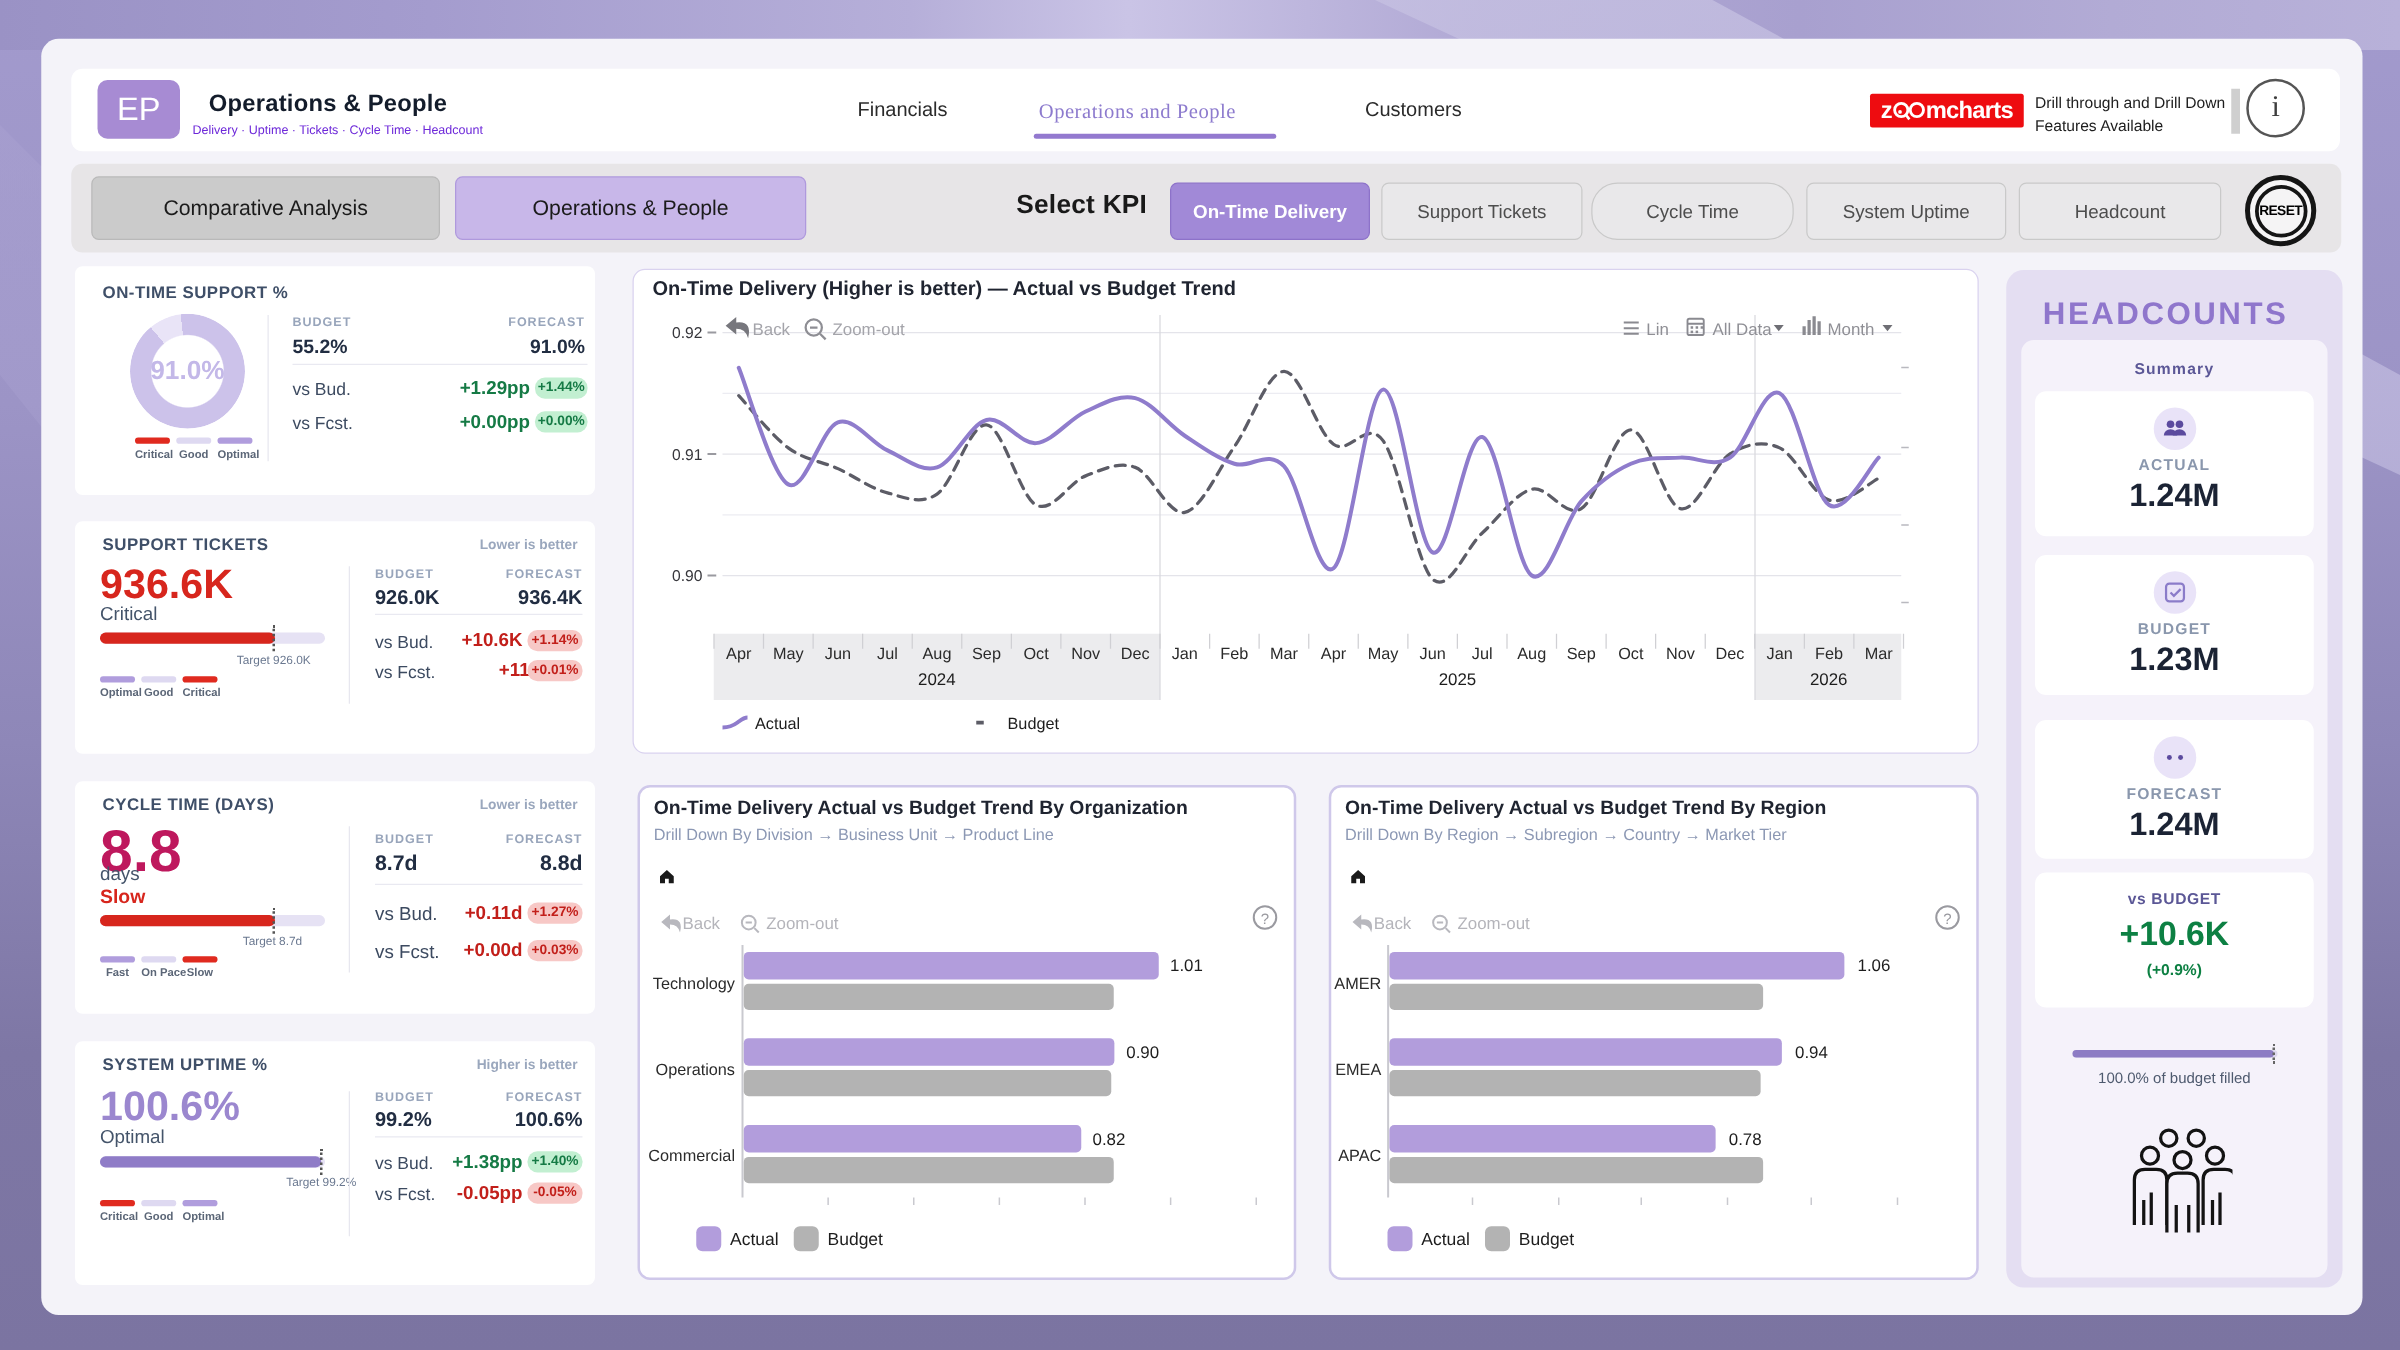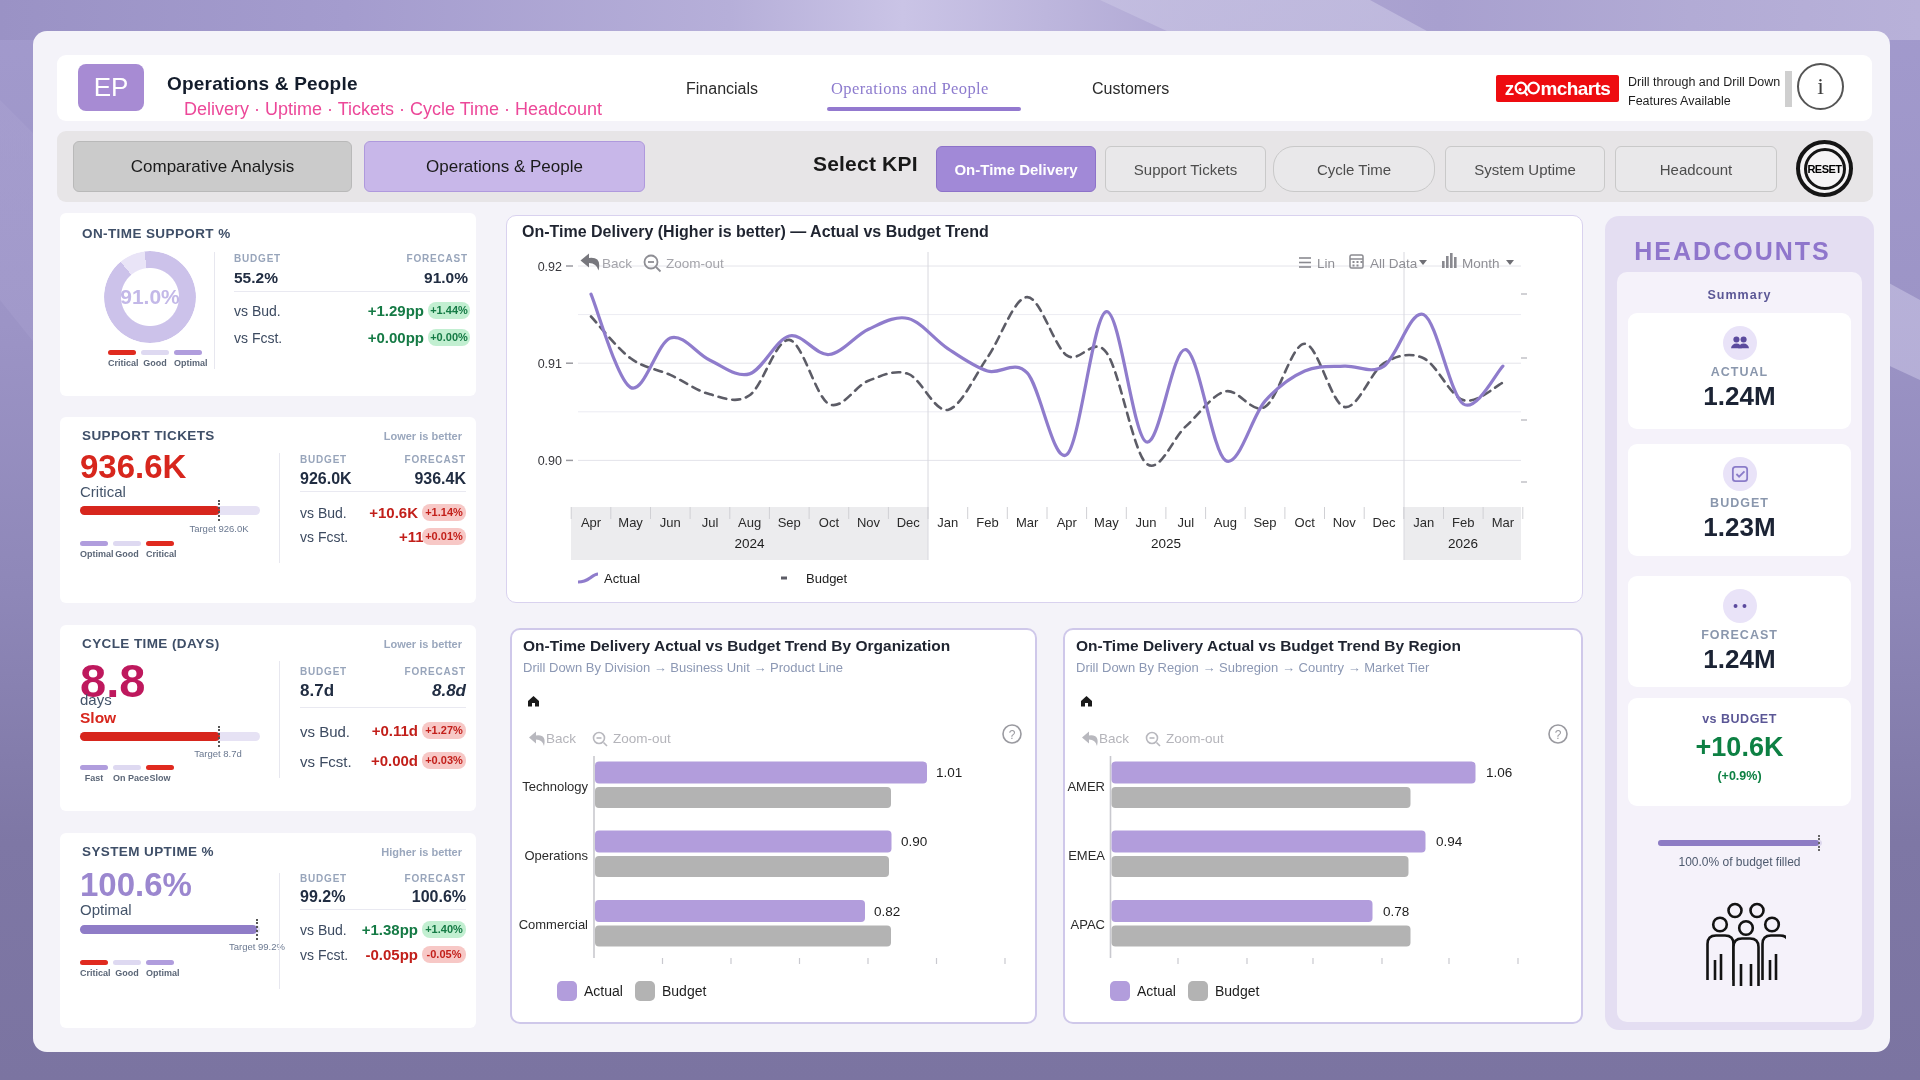--- a/index.html
+++ b/index.html
@@ -14,21 +14,21 @@
   clip-path:polygon(250px 0, 520px 0, 1070px 300px, 1070px 380px); }
 #bgstripe2 { left:0; top:40px; width:80px; height:360px; opacity:.5;
   background:linear-gradient(#aaa2d2,#a59dcd); clip-path:polygon(0 60px,80px 140px,80px 360px,0 260px); }
 #card { left:33px; top:31px; width:1857px; height:1021px; background:#f4f3f9; border-radius:14px; }
 
 
 #hdr { left:57px; top:55px; width:1815px; height:66px; background:#fff; border-radius:9px; }
 #eplogo { left:78px; top:64px; width:66px; height:47px; background:#a78bd3; border-radius:8px;
   color:#fff; font-size:26px; text-align:center; line-height:47px; }
 #htitle { left:167px; top:73px; font-size:19px; font-weight:bold; color:#131c2b; letter-spacing:.2px;}
-#hsub { left:184px; top:99px; font-size:18px; color:#ec4899; }
+#hsub { left:154px; top:99px; font-size:10px; color:#6d28d9; }
 .tab { top:80px; font-size:16px; color:#2b2b2b; }
 #tab2 { color:#8d7bce;font-family:Liberation Serif, serif; }
 #tabline { left:827px; top:107px; width:194px; height:4px; background:#9379cf; border-radius:2px; }
 #zclogo { left:1496px; top:75px; width:123px; height:27px; background:#ee0c10; border-radius:2px;
   color:#fff; font-size:19px; font-weight:bold; letter-spacing:-.6px;
   display:flex; align-items:center; justify-content:center; }
 #drill { left:1628px; top:73px; font-size:12.5px; color:#1d1d1d; line-height:19px; }
 #hdiv { left:1785px; top:71px; width:7px; height:36px; background:#cfcfcf; }
 #info { left:1797px; top:63px; width:47px; height:47px; border:2.5px solid #555; border-radius:50%;
   color:#3e3e3e; font-size:24px; text-align:center; line-height:42px; font-family:"Liberation Serif",serif; }
@@ -189,21 +189,21 @@
   <div class="tlabel" style="left:115px; top:123px; width:86px; text-align:center;">Target 8.7d</div>
   <div class="leg" style="left:20px; top:140px;">
     <div style="width:28px;"><span style="background:#b09ddd;"></span>Fast</div>
     <div style="width:28px;"><span style="background:#ded9f1;"></span>On Pace</div>
     <div style="width:28px;"><span style="background:#e02a1f;"></span>Slow</div>
   </div>
   <div class="divv" style="left:219px; top:36px; height:117px;"></div>
   <div class="grylbl" style="left:240px; top:41px;">BUDGET</div>
   <div class="grylbl" style="right:10px; top:41px;">FORECAST</div>
   <div class="bigval" style="left:240px; top:56px; font-size:17px; color:#212d42;">8.7d</div>
-  <div class="bigval" style="right:10px; top:56px; font-size:17px; color:#212d42;font-style:italic;">8.8d</div>
+  <div class="bigval" style="right:10px; top:56px; font-size:17px; color:#212d42;">8.8d</div>
   <div class="divh" style="left:240px; top:82px; width:166px;"></div>
   <div class="vrow" style="left:240px; top:98px; font-size:15px;">vs Bud.</div>
   <div class="rval" style="position:absolute; right:58px; top:97px;">+0.11d</div>
   <div class="badge rbadge" style="right:10px; top:97px; width:44px;">+1.27%</div>
   <div class="vrow" style="left:240px; top:128px; font-size:15px;">vs Fcst.</div>
   <div class="rval" style="position:absolute; right:58px; top:127px;">+0.00d</div>
   <div class="badge rbadge" style="right:10px; top:127px; width:44px;">+0.03%</div>
 </div>
 
 <div class="abs lcard" style="top:833px; height:195px;">

